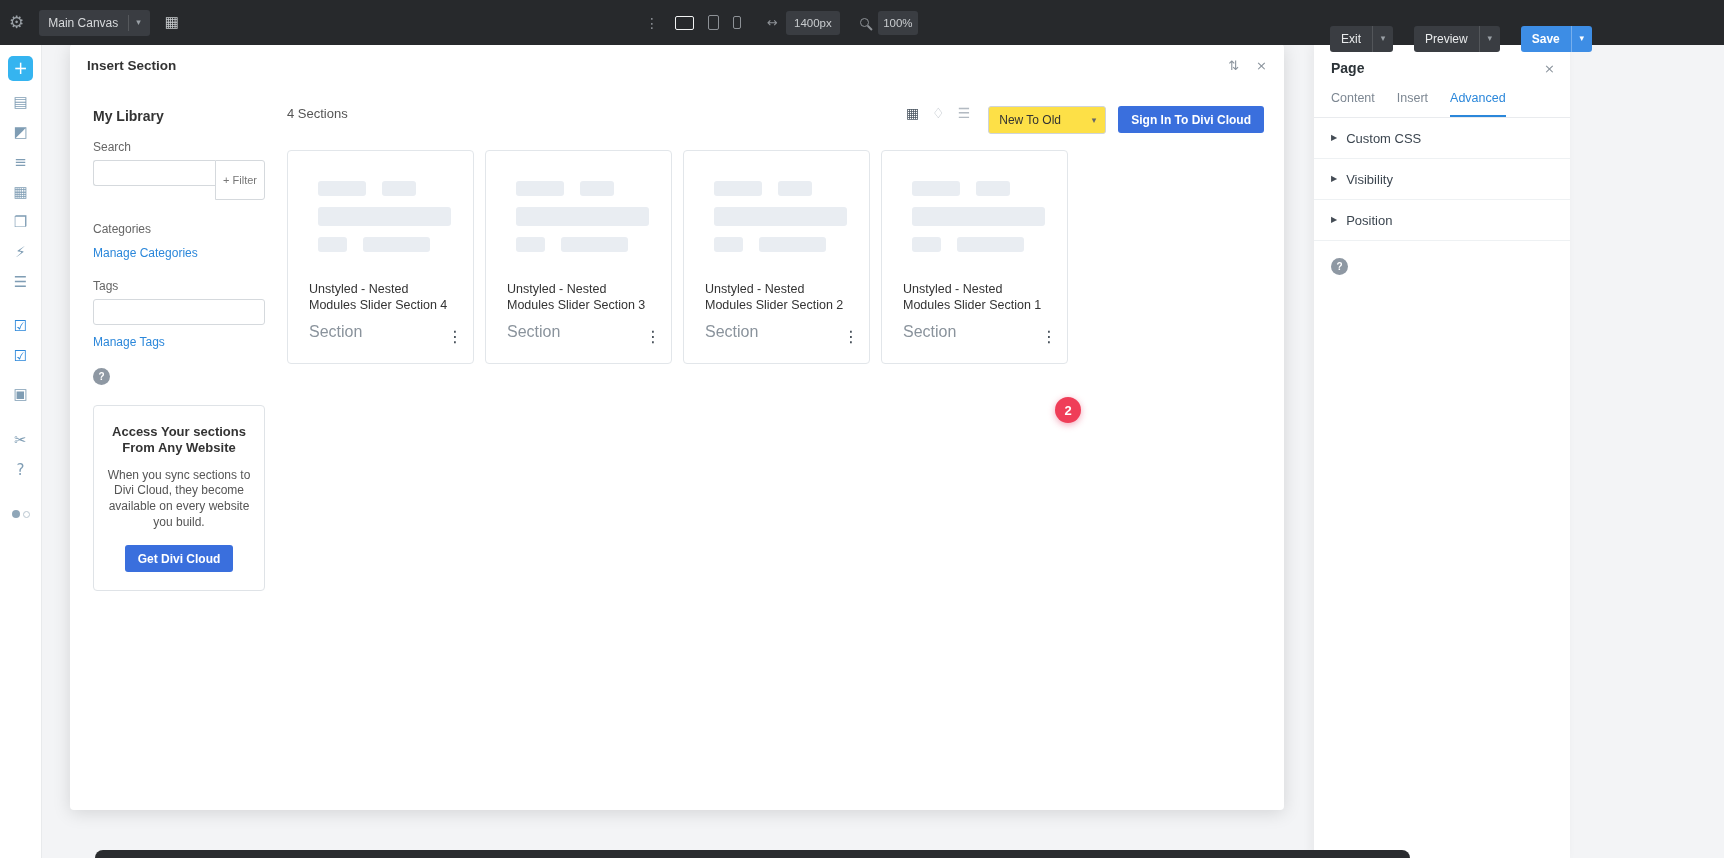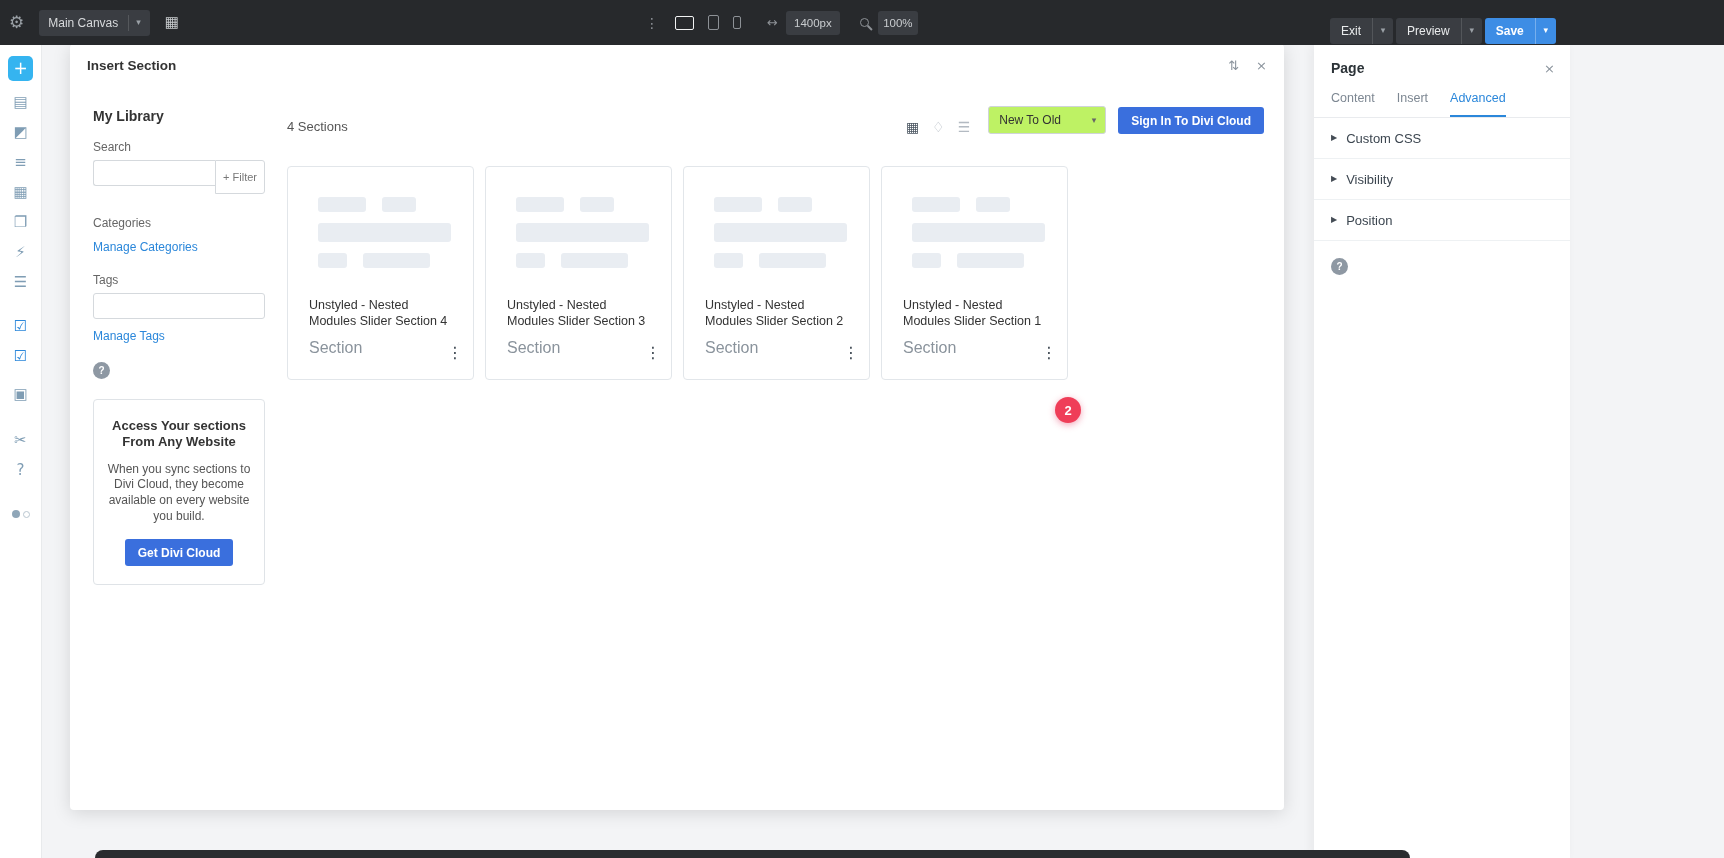--- a/index.html
+++ b/index.html
@@ -23,21 +23,21 @@
   .devices { display:flex; align-items:center; gap:14px; margin-right:26px; }
   .icon-desktop { width:19px; height:14px; border:1.5px solid #f1f2f3; border-radius:2px; }
   .icon-tablet { width:11px; height:15px; border:1.5px solid #8d9196; border-radius:2px; }
   .icon-phone { width:8px; height:13px; border:1.5px solid #8d9196; border-radius:2px; }
   .warrow { font-size:13px; color:#8d9196; margin-right:8px; }
   .tb-input { width:54px; height:24px; background:#3a3d42; border:none; border-radius:3px; color:#c9cccf; font-size:11.5px; text-align:center; font-family:"Liberation Sans", sans-serif; }
   .mag { width:9px; height:9px; border:1.5px solid #8d9196; border-radius:50%; position:relative; margin:0 9px 0 20px; }
   .mag::after { content:''; position:absolute; width:6px; height:1.5px; background:#8d9196; transform:rotate(45deg); right:-5px; bottom:-2px; }
   .tb-zoom { width:40px; }
 
-  .tb-right { position:absolute; left:1330px; top:8px; height:45px; display:flex; align-items:center; gap:3px; }
+  .tb-right { position:absolute; left:1330px; top:16px; height:45px; display:flex; align-items:center; gap:21px; }
   .btn-group { display:flex; }
   .tb-btn { height:26px; padding:0 11px; background:#3a3d42; color:#e9ebec; font-size:12px; display:flex; align-items:center; border-radius:3px 0 0 3px; }
   .tb-caret { width:21px; height:26px; background:#3a3d42; border-left:1px solid rgba(255,255,255,.13); border-radius:0 3px 3px 0; display:flex; align-items:center; justify-content:center; color:#9aa0a6; font-size:9px; }
   .btn-group.save .tb-btn { background:#3d8de5; color:#fff; font-weight:bold; }
   .btn-group.save .tb-caret { background:#3d8de5; color:#fff; border-left-color:rgba(255,255,255,.3); }
 
   
   .sidebar { position:absolute; left:0; top:45px; bottom:0; width:42px; background:#fff; border-right:1px solid #e8eaec; display:flex; flex-direction:column; align-items:center; padding-top:11px; z-index:10; }
   .sb-add { width:25px; height:25px; border-radius:5px; background:#35b4f0; color:#fff; font-size:17px; display:flex; align-items:center; justify-content:center; margin-bottom:9px; }
   .sb-icon { width:24px; height:24px; display:flex; align-items:center; justify-content:center; font-size:15px; color:#7f9db4; margin-bottom:6px; }
@@ -60,38 +60,38 @@
   .badge.s2 { position:absolute; left:985px; top:353px; z-index:3; }
 
   .modal-body { display:flex; padding:20px 20px 0 23px; position:relative; }
 
   
   .lib-col { width:172px; margin-right:22px; flex-shrink:0; }
   .lib-h { font-size:14px; font-weight:bold; color:#333; margin:2px 0 16px; }
   .lib-label { font-size:12px; color:#666; margin-bottom:6px; }
   .search-row { display:flex; margin-bottom:22px; }
   .search-input { flex:1; min-width:0; height:26px; border:1px solid #d5d9dd; border-right:none; border-radius:3px 0 0 3px; font-family:"Liberation Sans",sans-serif; font-size:12px; padding:0 6px; }
-  .filter-btn { height:34px; border:1px solid #d5d9dd; border-radius:0 3px 3px 0; background:#fff; font-size:11px; color:#777; padding:0 7px; display:flex; align-items:center; white-space:nowrap; }
+  .filter-btn { height:40px; border:1px solid #d5d9dd; border-radius:0 3px 3px 0; background:#fff; font-size:11px; color:#777; padding:0 7px; display:flex; align-items:center; white-space:nowrap; }
   .cat-label { margin-top:0; margin-bottom:10px; }
   .lib-link { font-size:12px; color:#2b87da; margin-bottom:19px; display:block; }
   .tags-input { width:100%; height:26px; border:1px solid #d5d9dd; border-radius:3px; margin-bottom:10px; font-family:"Liberation Sans",sans-serif; font-size:12px; padding:0 6px; }
   .help-circle { width:17px; height:17px; border-radius:50%; background:#8e98a3; color:#fff; font-size:10px; font-weight:bold; display:flex; align-items:center; justify-content:center; }
   .lib-help { margin-bottom:20px; }
   .promo { border:1px solid #dfe3e7; border-radius:4px; padding:18px 11px; text-align:center; }
   .promo-title { font-size:13px; font-weight:bold; color:#333; line-height:1.25; margin-bottom:11px; }
   .promo-body { font-size:12px; color:#555; line-height:1.33; margin-bottom:14px; }
   .blue-btn { display:inline-flex; align-items:center; height:27px; padding:0 13px; background:#3a6fdd; color:#fff; font-size:12px; font-weight:bold; border-radius:3px; border:none; }
 
   
   .results-col { flex:1; position:relative; }
-  .results-head { display:flex; align-items:flex-end; height:28px; margin-bottom:32px; }
+  .results-head { display:flex; align-items:flex-start; height:28px; margin-bottom:16px; }
   .count { font-size:13px; color:#555; }
   .view-icons { margin-left:auto; display:flex; align-items:center; gap:13px; font-size:14px; color:#b3bac2; }
   .view-icons .active { color:#4a5560; }
-  .sort-select { margin-left:18px; display:flex; align-items:center; border:1px solid #cfd4d9; border-radius:3px; height:28px; padding:0 9px 0 10px; font-size:12px; color:#333; background:#bef264; min-width:118px; justify-content:space-between; gap:12px; }
+  .sort-select { margin-left:18px; display:flex; align-items:center; border:1px solid #cfd4d9; border-radius:3px; height:28px; padding:0 9px 0 10px; font-size:12px; color:#333; background:#fde047; min-width:118px; justify-content:space-between; gap:12px; }
   .sort-select .chev { font-size:9px; color:#666; }
   .signin { margin-left:12px; }
 
   .cards { display:flex; gap:11px; }
   .card { width:187px; height:214px; border:1px solid #e2e6ea; border-radius:4px; background:#fff; position:relative;padding-left:8px; }
   .card-preview { padding:30px 22px 0; }
   .sk { background:#e9edf2; border-radius:3px; height:15px; }
   .sk-row { display:flex; gap:16px; margin-bottom:11px; }
   .sk-full { width:100%; height:19px; margin-bottom:11px; }
   .sk-a{width:36%;} .sk-b{width:26%;} .sk-c{width:22%;} .sk-d{width:50%;}

